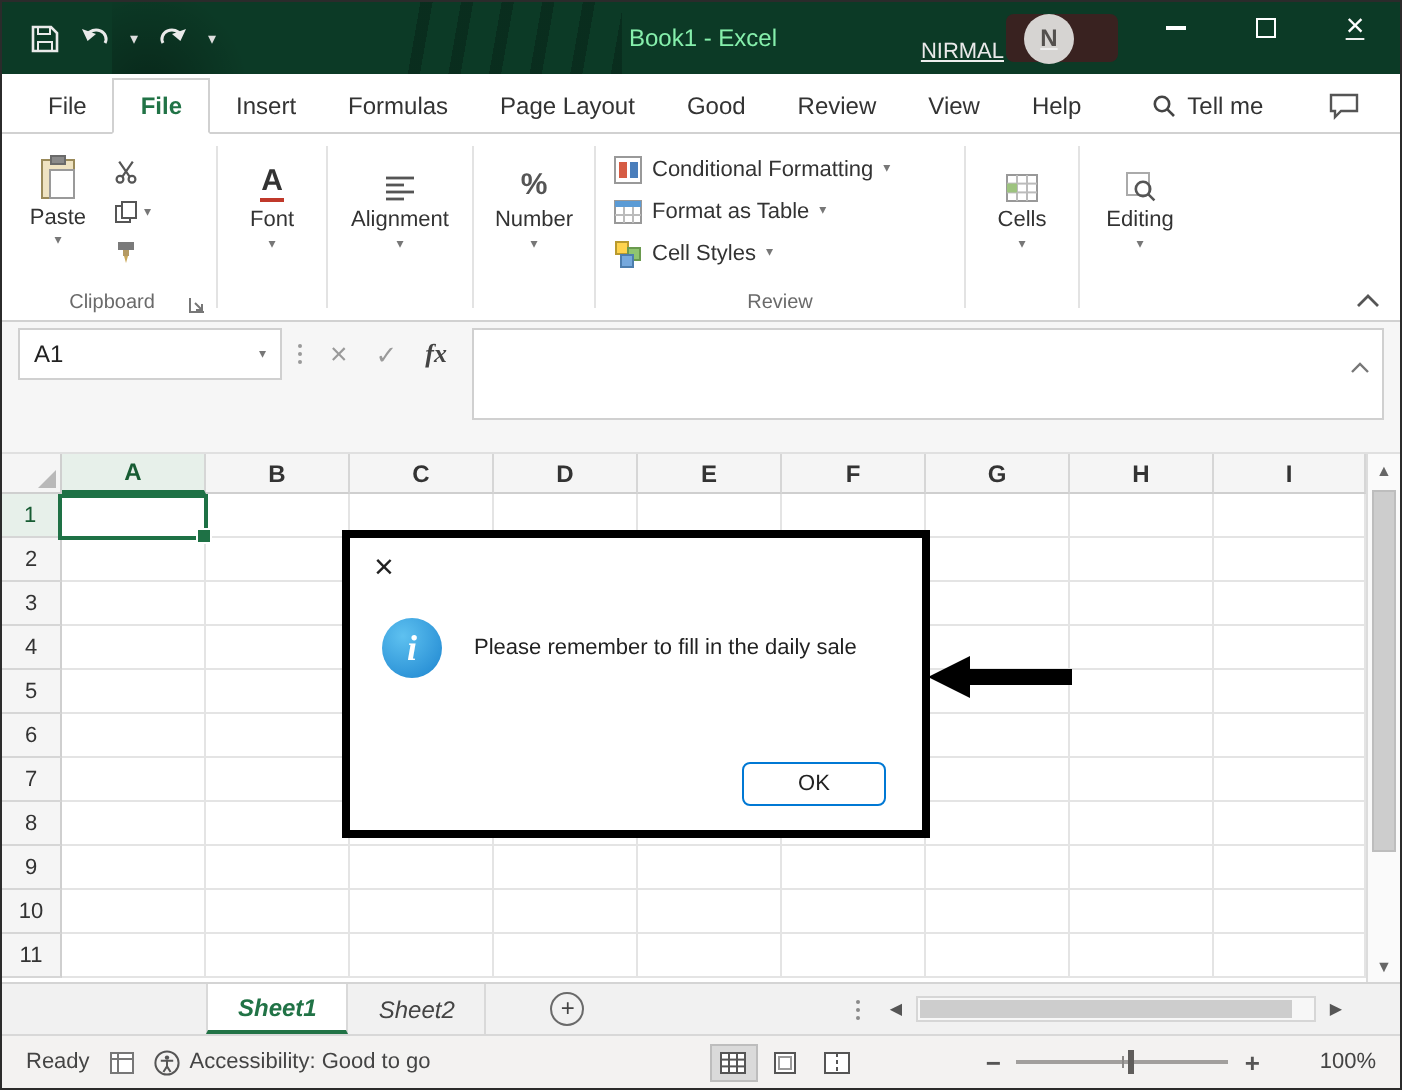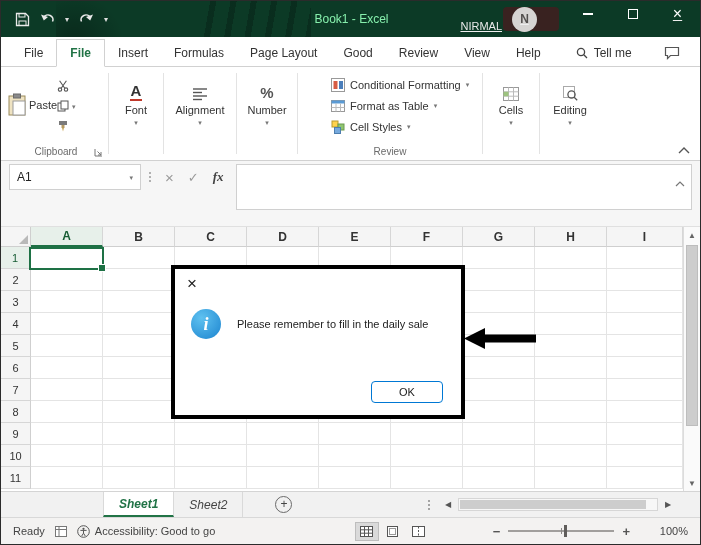--- a/index.html
+++ b/index.html
@@ -36,31 +36,31 @@
   .comments-btn { margin-left:auto; padding:4px 10px 6px; }
 
   
   .ribbon { flex:0 0 94px; background:#fff; border-bottom:1px solid #d1d1d1; display:flex; padding:2px 4px 0 6px; position:relative; }
   .vsep { width:1px; background:#e3e3e3; margin:4px 3px 6px; }
   .rgroup { position:relative; display:flex; flex-direction:column; }
   .rgroup-label { position:absolute; bottom:3px; left:0; right:0; text-align:center; font-size:10px; color:#6a6a6a; }
   .launcher { position:absolute; bottom:3px; right:2px; }
   .clip-group { width:98px; }
   .clip-body { display:flex; padding-top:4px; }
-  .paste-btn { width:44px; display:flex; flex-direction:row; align-items:center; gap:2px; padding-top:4px; font-size:11px; color:#333; }
+  .paste-btn { width:44px; display:flex; flex-direction:column; align-items:center; gap:2px; padding-top:4px; font-size:11px; color:#333; }
   .mini-col { display:flex; flex-direction:column; gap:6px; padding:6px 0 0 6px; }
   .mini-btn { display:flex; align-items:center; gap:3px; height:14px; }
   .caret { font-size:7px; color:#777; line-height:1; }
   .cgroup { display:flex; flex-direction:column; align-items:center; padding-top:10px; gap:3px; font-size:11px; color:#333; }
   .g-font { width:48px; } .g-align { width:66px; } .g-num { width:54px; } .g-cells { width:50px; } .g-edit { width:54px; }
   .big-ic { height:22px; display:flex; align-items:flex-end; justify-content:center; }
   .fontA { font-size:15px; font-weight:bold; color:#333; border-bottom:2px solid #c0392b; line-height:1.1; padding:0 1px; }
   .pct { font-size:15px; font-weight:bold; color:#555; }
   .styles-group { width:178px; padding:5px 4px 0 6px; }
-  .style-row { display:flex; align-items:center; gap:5px; height:21px; font-size:11px; color:#333; white-space:nowrap;margin-left:24px; }
+  .style-row { display:flex; align-items:center; gap:5px; height:21px; font-size:11px; color:#333; white-space:nowrap; }
   .ribbon-collapse { position:absolute; right:10px; bottom:6px; }
 
   
   .formula-row { flex:0 0 66px; background:#f6f6f6; border-bottom:1px solid #e0e0e0; padding:3px 8px; display:flex; align-items:flex-start; position:relative; }
   .name-box { width:132px; height:26px; background:#fff; border:1px solid #d0d0d0; display:flex; align-items:center; font-size:12px; padding:0 7px; color:#222; }
   .name-box .nb-val { flex:1; }
   .dots-sep { display:flex; flex-direction:column; gap:2px; margin:8px 8px 0 8px; }
   .dots-sep i { width:2px; height:2px; background:#9a9a9a; border-radius:50%; display:block; }
   .fx-btns { display:flex; align-items:center; gap:14px; height:26px; margin:0 6px; }
   .fb-x { color:#9a9a9a; font-size:15px; }

